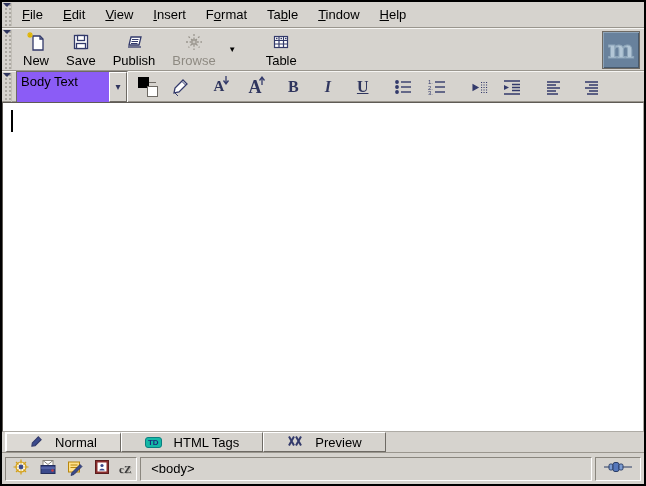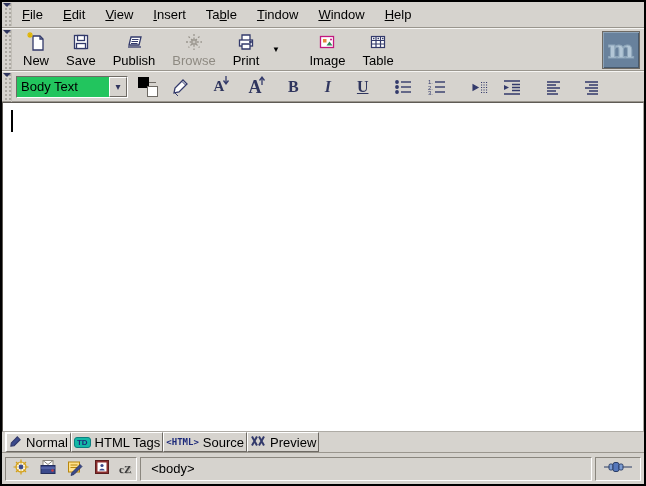--- a/index.html
+++ b/index.html
@@ -62,22 +62,22 @@
     color: #b2c6d6; -webkit-text-stroke: 1px #8ea6ba;
   }
 
   
   .formatbar {
     height: 31px; display: flex; align-items: center;
     border-top: 1px solid #f6f5f3; border-bottom: 1px solid #9a968e; background: #d6d3ce;
   }
   .fgrippy { height: 29px; }
   .combo {
-    display: flex; width: 112px; height: 22px; border: 1px solid;
-    border-color: #6e6a64 #fff #fff #6e6a64; background: #22c55e; margin-right: 9px;
+    display: flex; width: 112px; height: 32px; border: 1px solid;
+    border-color: #6e6a64 #fff #fff #6e6a64; background: #8b5cf6; margin-right: 9px;
   }
   .combo-value { flex: 1; padding: 2px 4px; white-space: nowrap; overflow: hidden; }
   .combo-btn {
     width: 18px; background: #d6d3ce; border: 1px solid; border-color: #fff #6e6a64 #6e6a64 #fff;
     display: flex; align-items: center; justify-content: center; font-size: 10px; color: #2f355e;
   }
   .fbtn { display: flex; align-items: center; justify-content: center; }
   .fbtn svg { display: block; }
   .serif-glyph { font-family: "Liberation Serif", serif; font-weight: bold; color: #2f355e; font-size: 16px; line-height: 1; }
   .italic-glyph { font-style: italic; }
@@ -99,21 +99,21 @@
     border-right: 1px solid #aeaba5; border-bottom: 1px solid #aeaba5;
   }
   .caret { position: absolute; left: 8px; top: 7px; width: 2px; height: 22px; background: #000; }
 
   
   .tabbar {
     height: 21px; display: flex; align-items: flex-start;
     padding-left: 3px; background: #d6d3ce; border-bottom: 1px solid #9a968e;
   }
   .tab {
-    height: 20px; display: flex; align-items: center; gap: 4px; padding: 0 2px;
+    height: 20px; display: flex; align-items: center; gap: 12px; padding: 0 23px;
     background: #d6d3ce; border: 1px solid; border-color: #fff #6e6a64 #6e6a64 #fff;
     font-size: 13px; white-space: nowrap;
   }
   .tab.active { background: #dcd9d4; border-left-width: 2px; border-top-width: 2px; }
   .td-badge {
     font-size: 8px; font-weight: bold; color: #1d2a7a; background: #14b8a6;
     border: 1px solid #0a7f7f; border-radius: 3px; padding: 0 2px; line-height: 9px;
   }
   .src-glyph { font-family: "DejaVu Sans Mono", monospace; font-size: 9px; font-weight: bold; color: #1d2a7a; }
 
@@ -141,27 +141,27 @@
     <div class="menu-item">
         <span><span></span><span class="u">E</span><span>dit</span></span>
       </div>
     <div class="menu-item">
         <span><span></span><span class="u">V</span><span>iew</span></span>
       </div>
     <div class="menu-item">
         <span><span></span><span class="u">I</span><span>nsert</span></span>
       </div>
     <div class="menu-item">
+        <span><span>F</span><span class="u">o</span><span>rmat</span></span>
+      </div>
+    <div class="menu-item">
         <span><span>Ta</span><span class="u">b</span><span>le</span></span>
       </div>
     <div class="menu-item">
         <span><span></span><span class="u">T</span><span>indow</span></span>
-      </div>
-    <div class="menu-item">
-        <span><span></span><span class="u">W</span><span>indow</span></span>
       </div>
     <div class="menu-item">
         <span><span></span><span class="u">H</span><span>elp</span></span>
       </div>
   </div>
 
   <div class="toolbar">
     <div class="grippy"></div>
 
     <div class="tbtn">
@@ -201,49 +201,27 @@
     <div class="tbtn disabled">
       <span>
         <svg width="22" height="22" viewBox="0 0 22 22" fill="none" stroke="#9a968e" stroke-width="1.3">
           <path d="M11 3v16M3 11h16M5.5 5.5l11 11M16.5 5.5l-11 11" stroke-dasharray="2 1.6"></path>
           <path d="M9 9h4v4H9z" fill="#c9c6c0" stroke="#9a968e"></path>
         </svg>
       </span>
       <span class="tlabel">Browse</span>
     </div>
 
-    <div class="tbtn">
-      <span>
-        <svg width="22" height="22" viewBox="0 0 22 22" fill="none" stroke="#333a6b" stroke-width="1.3">
-          <path d="M7 9V4h8v5" fill="#fff"></path>
-          <rect x="4.5" y="9" width="13" height="6" fill="#fff"></rect>
-          <path d="M7 13h8v5H7z" fill="#fff"></path>
-          <circle cx="15.5" cy="11" r="0.8" fill="#333a6b"></circle>
-        </svg>
-      </span>
-      <span class="tlabel">Print</span>
-    </div>
     <div class="drop-arrow">
       <span>▼</span>
     </div>
 
     <div class="spacer8"></div>
 
 
-    <div class="tbtn">
-      <span>
-        <svg width="22" height="22" viewBox="0 0 22 22" fill="none">
-          <rect x="4.5" y="5.5" width="13" height="11" fill="#fff" stroke="#c2187f" stroke-width="1.3"></rect>
-          <rect x="7" y="8" width="3.5" height="3.5" fill="#e8853d"></rect>
-          <path d="M10.5 14.5l3-4 3 4z" fill="#2e8b57"></path>
-          <circle cx="15" cy="8.5" r="1" fill="#c2187f"></circle>
-        </svg>
-      </span>
-      <span class="tlabel">Image</span>
-    </div>
 
     <div class="tbtn">
       <span>
         <svg width="22" height="22" viewBox="0 0 22 22" fill="none" stroke="#333a6b" stroke-width="1.2">
           <rect x="4.5" y="5.5" width="13" height="11" fill="#fff"></rect>
           <path d="M4.5 9.5h13M4.5 13h13M9 5.5v11M13.5 5.5v11"></path>
           <path d="M6 7.5h1.5M10.5 7.5h1.5M15 7.5h1.5" stroke-width="1.6"></path>
         </svg>
       </span>
       <span class="tlabel">Table</span>
@@ -376,24 +354,20 @@
           <path d="M9 2l3 3-6.5 6.5L2 12l.5-3.5z" fill="#3b4a8c"></path>
         </svg>
       </span>
       <span>Normal</span>
     </div>
     <div class="tab">
       <span class="td-badge">TD</span>
       <span>HTML Tags</span>
     </div>
     <div class="tab">
-      <span class="src-glyph">&lt;HTML&gt;</span>
-      <span>Source</span>
-    </div>
-    <div class="tab">
       <span>
         <svg width="16" height="12" viewBox="0 0 16 12" stroke="#333a6b" stroke-width="2" fill="none">
           <path d="M2 1.5l5 9M7 1.5l-5 9M9 1.5l5 9M14 1.5l-5 9"></path>
         </svg>
       </span>
       <span>Preview</span>
     </div>
   </div>
 
   <div class="statusbar">

